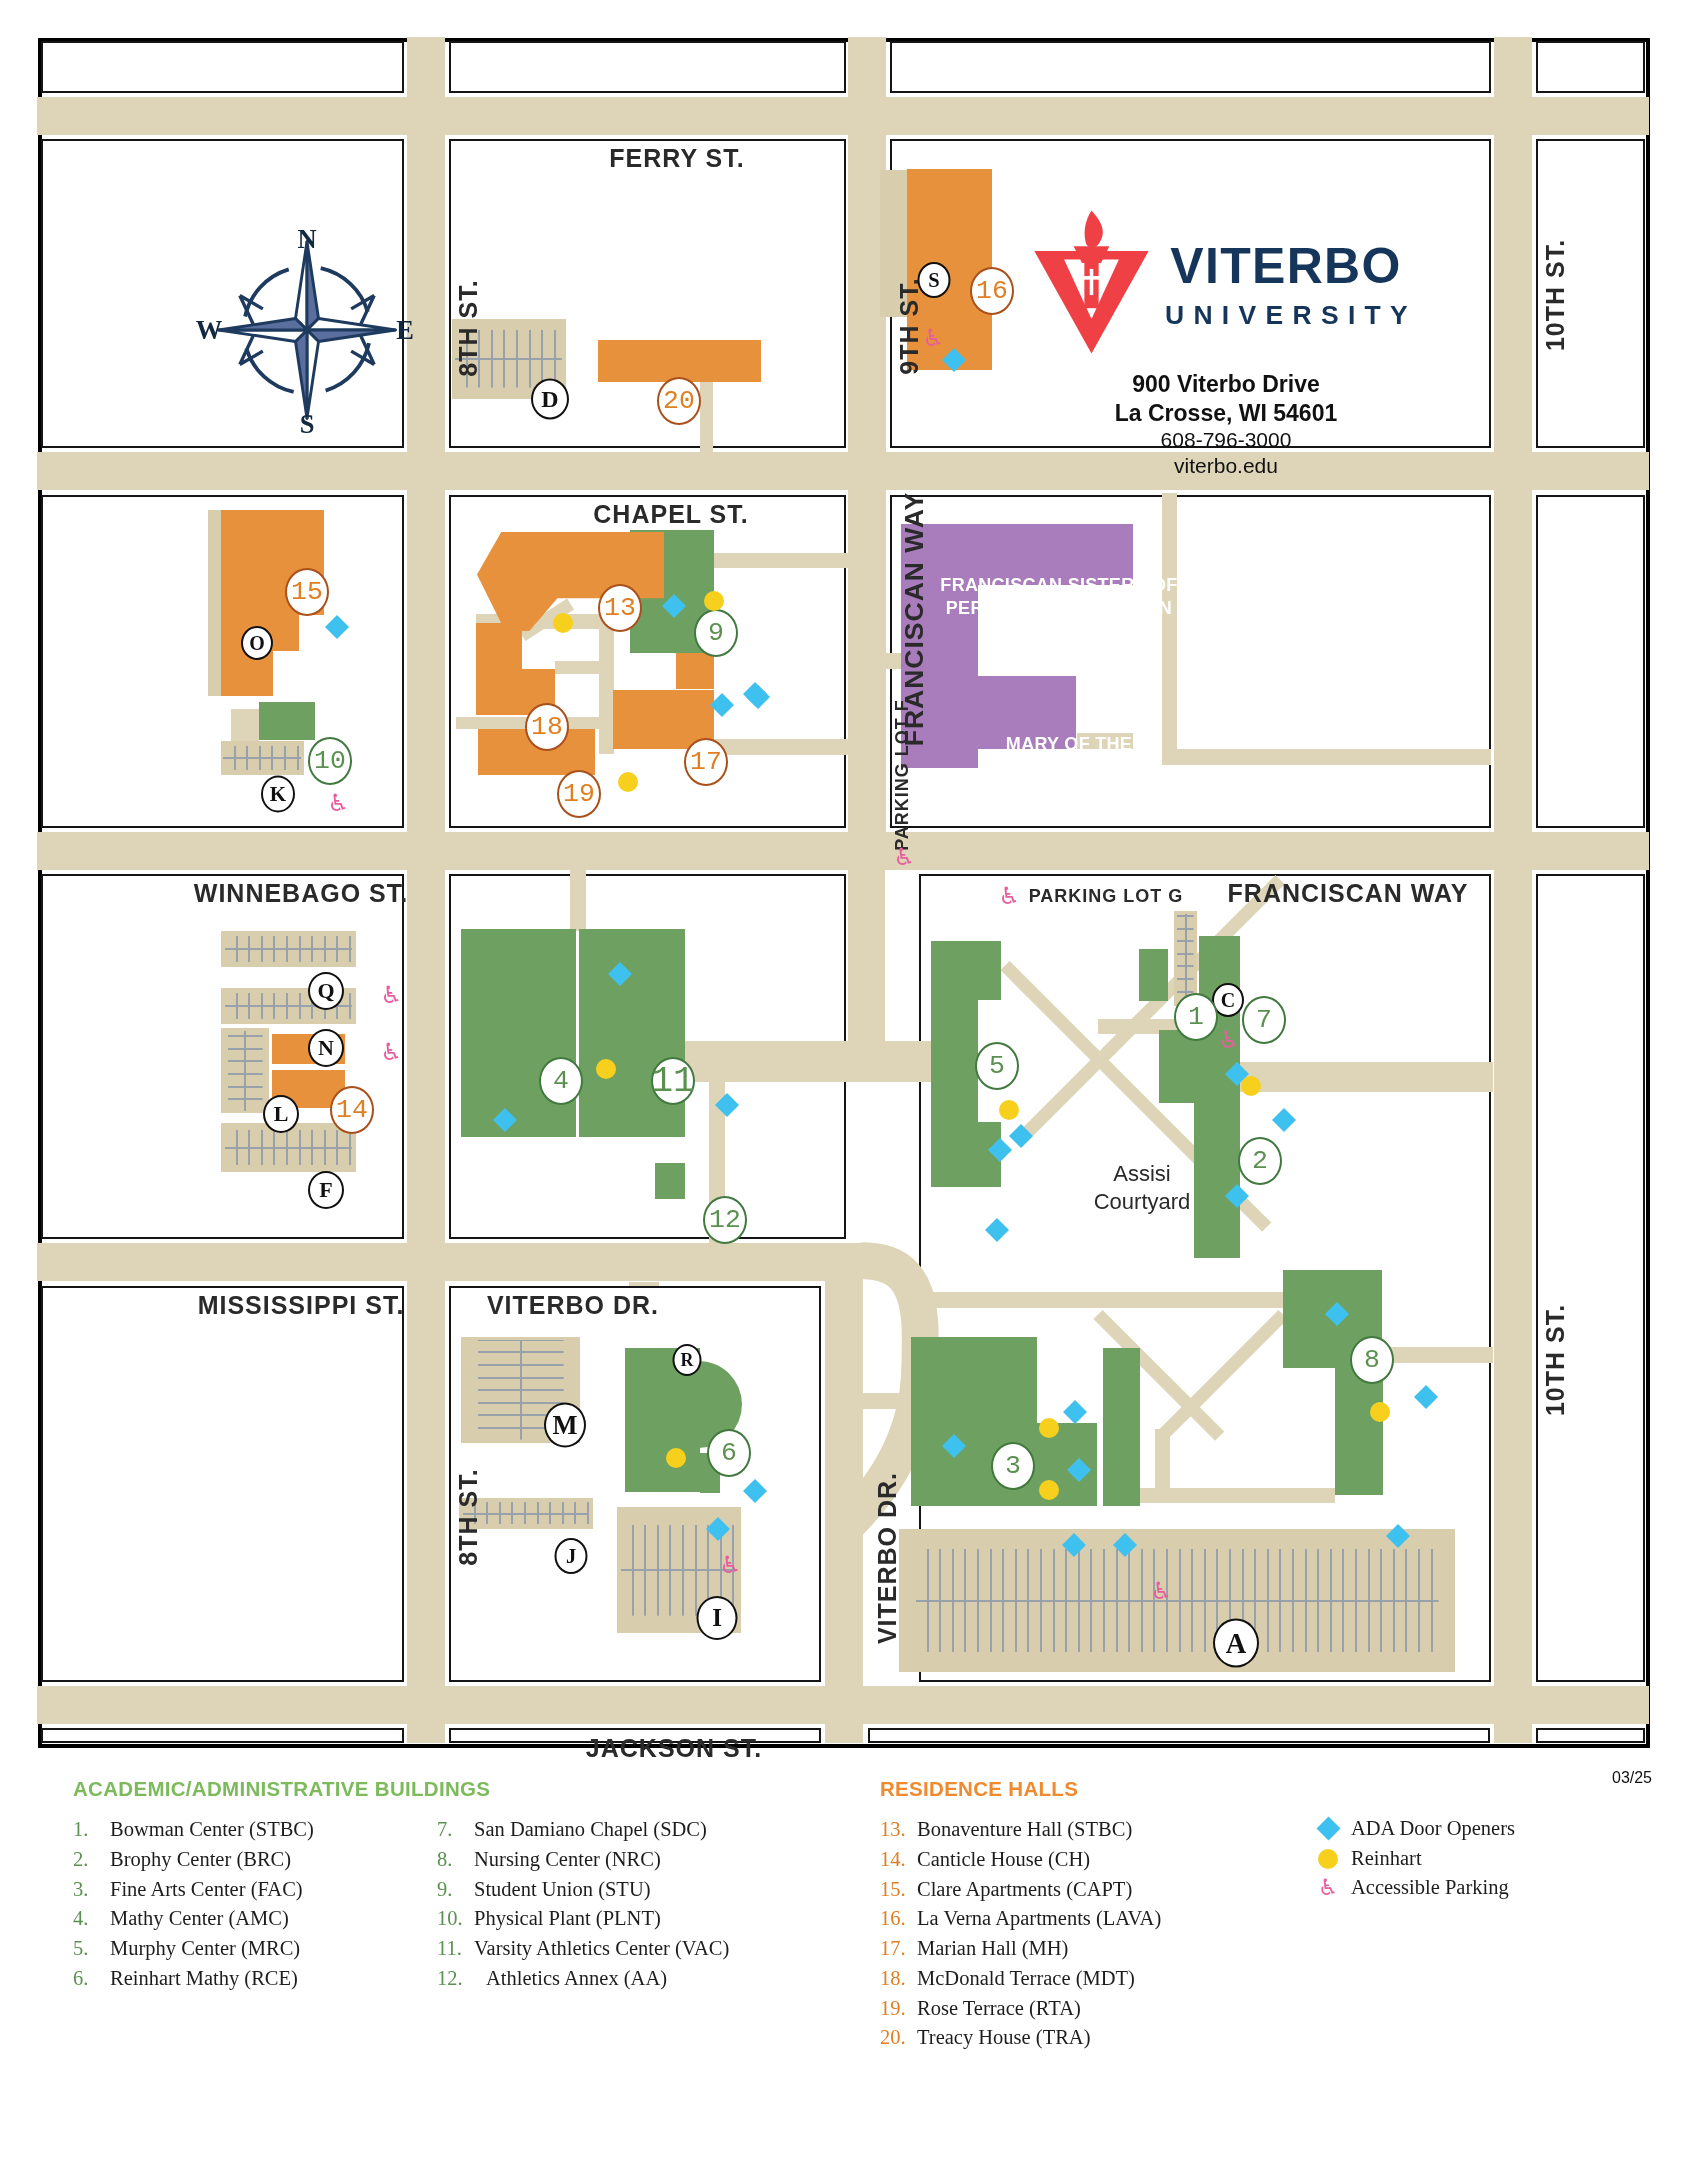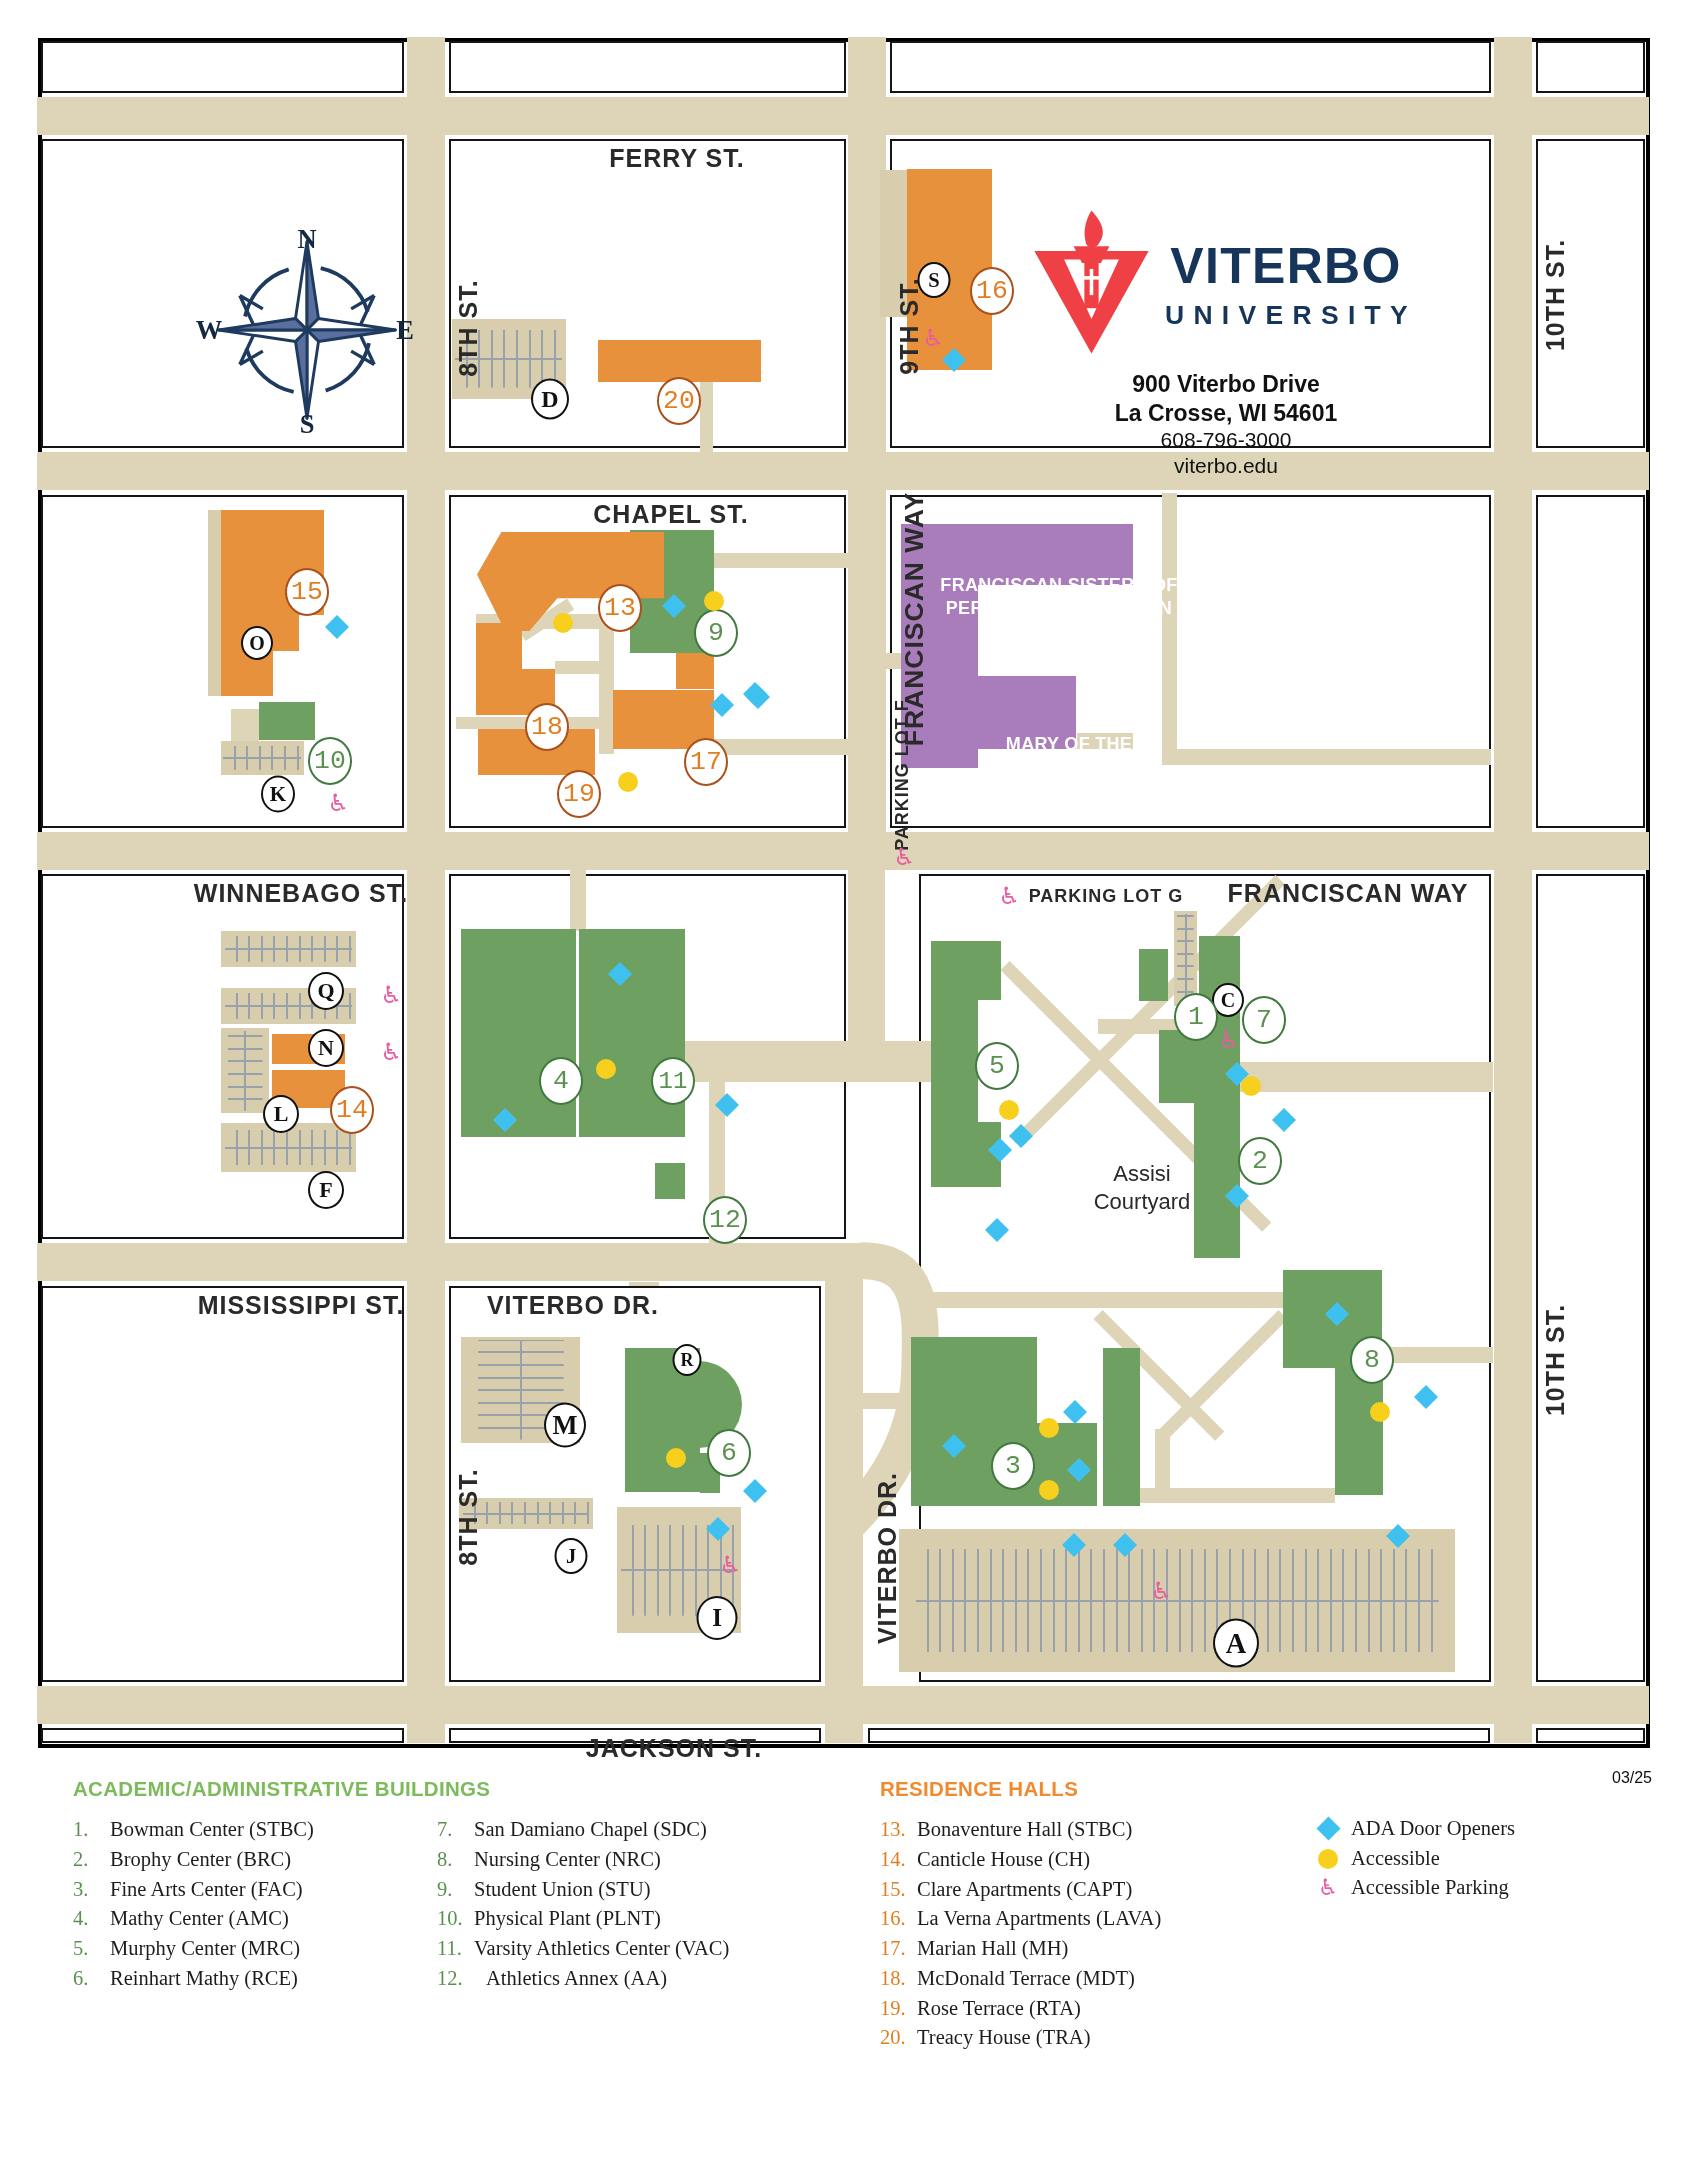--- a/index.html
+++ b/index.html
@@ -185,21 +185,21 @@
         <div class="bld a" style="left: 1157px; top: 894px; width: 41px; height: 99px;"></div>
         <div class="ncirc a" style="left: 1222px; top: 978px; width: 44px; height: 48px; font-size: 26.5px;">7</div>
         <div class="bld a" style="left: 1241px; top: 1228px; width: 99px; height: 98px;"></div>
         <div class="bld a" style="left: 1293px; top: 1326px; width: 48px; height: 127px;"></div>
         <div class="ncirc a" style="left: 1330px; top: 1318px; width: 44px; height: 48px; font-size: 26.5px;">8</div>
         <div class="bld a" style="left: 588px; top: 488px; width: 84px; height: 123px;"></div>
         <div class="ncirc a" style="left: 674px; top: 591px; width: 44px; height: 48px; font-size: 26.5px;">9</div>
         <div class="bld a" style="left: 217px; top: 660px; width: 56px; height: 38px;"></div>
         <div class="ncirc a" style="left: 288px; top: 719px; width: 44px; height: 48px; font-size: 26.5px;">10</div>
         <div class="bld a" style="left: 537px; top: 887px; width: 106px; height: 208px;"></div>
-        <div class="ncirc a" style="left: 631px; top: 1039px; width: 44px; height: 48px; font-size: 24px;">11</div>
+        <div class="ncirc a" style="left: 631px; top: 1039px; width: 44px; height: 48px; font-size: 36px;">11</div>
         <div class="bld a" style="left: 613px; top: 1121px; width: 30px; height: 36px;"></div>
         <div class="ncirc a" style="left: 683px; top: 1178px; width: 44px; height: 48px; font-size: 26.5px;">12</div>
         <div class="bld r" style="left: 435px; top: 490px; width: 187px; height: 99px; clip-path: polygon(13% 0px, 100% 0px, 100% 67%, 43% 67%, 28% 100%, 15% 100%, 0px 43%);"></div>
         <div class="ncirc r" style="left: 578px; top: 566px; width: 44px; height: 48px; font-size: 26.5px;">13</div>
         <div class="bld r" style="left: 230px; top: 992px; width: 73px; height: 30px;"></div>
         <div class="bld r" style="left: 230px; top: 1028px; width: 73px; height: 38px;"></div>
         <div class="ncirc r" style="left: 310px; top: 1068px; width: 44px; height: 48px; font-size: 26.5px;">14</div>
         <div class="bld r" style="left: 179px; top: 468px; width: 103px; height: 105px;"></div>
         <div class="bld r" style="left: 179px; top: 573px; width: 52px; height: 81px;"></div>
         <div class="bld r" style="left: 230px; top: 573px; width: 26.5px; height: 36px;"></div>
@@ -423,21 +423,21 @@
       <div class="lg-sym" style="left: 1313px; top: 1817px;">
         <div class="ic">
           <div class="" style="width: 17px; height: 17px; background: var(--blue); transform: rotate(45deg);"></div>
         </div>
         <div class="lb">ADA Door Openers</div>
       </div>
       <div class="lg-sym" style="left: 1313px; top: 1847px;">
         <div class="ic">
           <div class="" style="width: 20px; height: 20px; border-radius: 50%; background: var(--yellow);"></div>
         </div>
-        <div class="lb">Accessible</div>
+        <div class="lb">Reinhart</div>
       </div>
       <div class="lg-sym" style="left: 1313px; top: 1876px;">
         <div class="ic">
           <div class="" style="color: var(--pink); font-family: &quot;DejaVu Sans&quot;, sans-serif; font-size: 22.5px; line-height: 1;">♿</div>
         </div>
         <div class="lb">Accessible Parking</div>
       </div>
     </div>
 </div>
 

